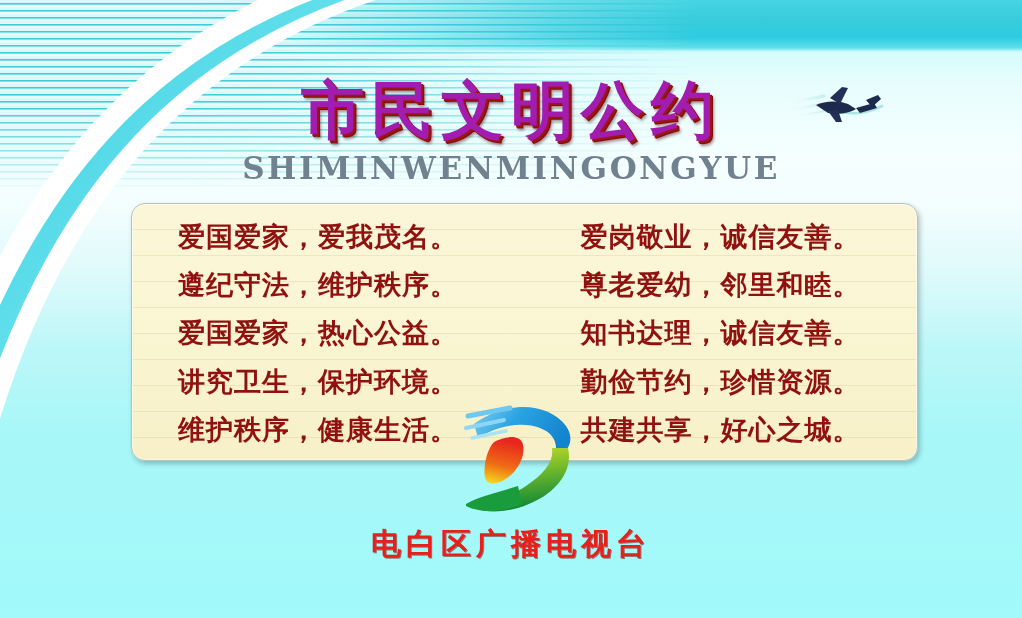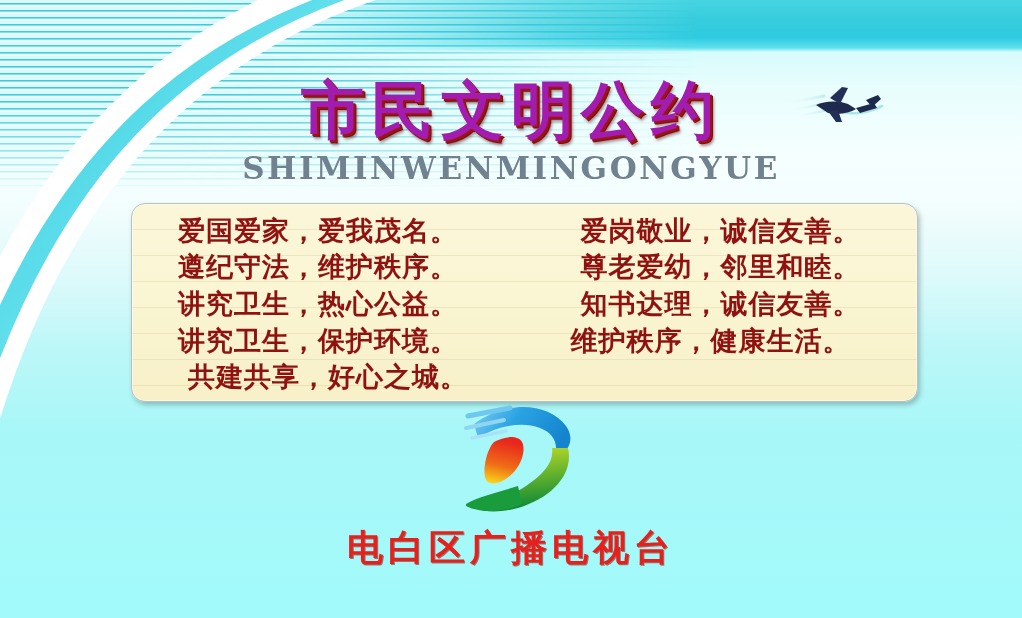--- a/index.html
+++ b/index.html
@@ -119,21 +119,21 @@
   .airplane {
     position: absolute;
     left: 778px; top: 78px;
     width: 116px; height: 62px;
   }
 
   
   .panel {
     position: absolute;
     left: 131px; top: 203px;
-    width: 787px; height: 199px;
+    width: 787px; height: 258px;
     border-radius: 14px;
     background:
       repeating-linear-gradient(to bottom,
         rgba(0,0,0,0) 0px, rgba(0,0,0,0) 25px,
         rgba(190,175,120,0.22) 25px, rgba(190,175,120,0.22) 26px),
       linear-gradient(to bottom, #fbf6d8 0%, #faf5d2 50%, #f7f0c8 100%);
     border: 1px solid #b9c0bd;
     box-shadow:
       2px 3px 5px rgba(40,60,60,0.30),
       inset 0 0 0 1px rgba(255,255,255,0.55);
@@ -173,21 +173,21 @@
   
   .footer {
     position: absolute;
     left: 0; top: 524px;
     width: 1022px;
     text-align: center;
   }
   .footer-text {
     display: inline-block;
     font-family: "DejaVu Sans", "Liberation Sans", sans-serif;
-    font-size: 36px;
+    font-size: 30px;
     font-weight: 700;
     letter-spacing: 5px;
     color: #e8201c;
     text-shadow: 1px 1px 0 rgba(120,20,18,0.55);
     white-space: nowrap;
   }
 </style>
 </head>
 <body>
 
@@ -262,28 +262,31 @@
         </div>
 
       <div class="col-left">
           <div class="pledge-line">遵纪守法，维护秩序。</div>
         </div>
       <div class="col-right">
           <div class="pledge-line">尊老爱幼，邻里和睦。</div>
         </div>
 
       <div class="col-left">
-          <div class="pledge-line">讲究卫生，热心公益。</div>
+          <div class="pledge-line">爱国爱家，热心公益。</div>
         </div>
       <div class="col-right">
           <div class="pledge-line">知书达理，诚信友善。</div>
         </div>
 
       <div class="col-left">
           <div class="pledge-line">讲究卫生，保护环境。</div>
+        </div>
+      <div class="col-right">
+          <div class="pledge-line">勤俭节约，珍惜资源。</div>
         </div>
 
       <div class="col-left">
           <div class="pledge-line">维护秩序，健康生活。</div>
         </div>
       <div class="col-right">
           <div class="pledge-line">共建共享，好心之城。</div>
         </div>
     </div>
   </div>

